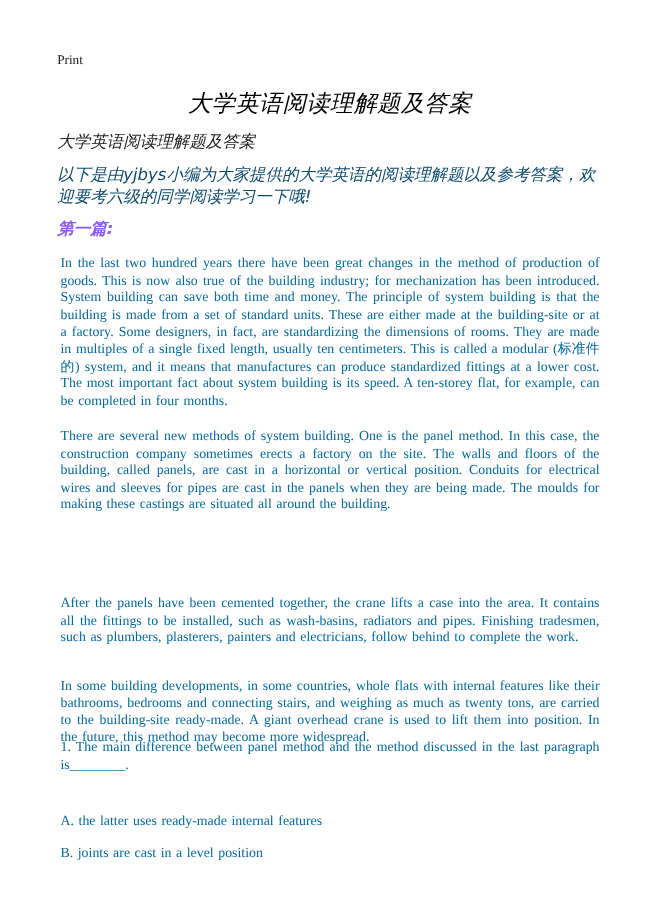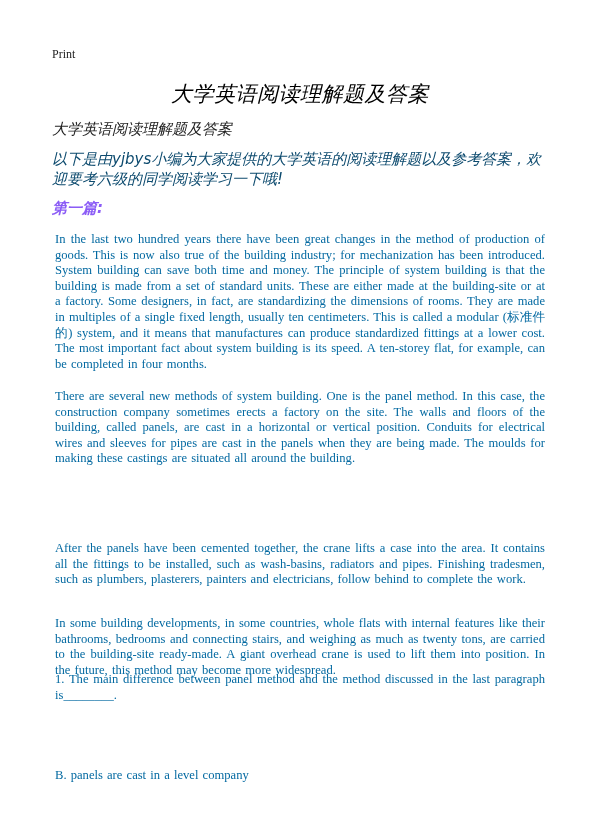--- a/index.html
+++ b/index.html
@@ -35,14 +35,15 @@
   <div class="intro cjk">以下是由yjbys小编为大家提供的大学英语的阅读理解题以及参考答案，欢迎要考六级的同学阅读学习一下哦!</div>
 
   <div class="section-heading cjk">第一篇:</div>
 
   <div class="body-text serif p1">In the last two hundred years there have been great changes in the method of production of goods. This is now also true of the building industry; for mechanization has been introduced. System building can save both time and money. The principle of system building is that the building is made from a set of standard units. These are either made at the building-site or at a factory. Some designers, in fact, are standardizing the dimensions of rooms. They are made in multiples of a single fixed length, usually ten centimeters. This is called a modular (标准件的) system, and it means that manufactures can produce standardized fittings at a lower cost. The most important fact about system building is its speed. A ten-storey flat, for example, can be completed in four months.</div>
   <div class="body-text serif p2">There are several new methods of system building. One is the panel method. In this case, the construction company sometimes erects a factory on the site. The walls and floors of the building, called panels, are cast in a horizontal or vertical position. Conduits for electrical wires and sleeves for pipes are cast in the panels when they are being made. The moulds for making these castings are situated all around the building.</div>
   <div class="body-text serif p5">In some building developments, in some countries, whole flats with internal features like their bathrooms, bedrooms and connecting stairs, and weighing as much as twenty tons, are carried to the building-site ready-made. A giant overhead crane is used to lift them into position. In the future, this method may become more widespread.</div>
   <div class="body-text serif p4">After the panels have been cemented together, the crane lifts a case into the area. It contains all the fittings to be installed, such as wash-basins, radiators and pipes. Finishing tradesmen, such as plumbers, plasterers, painters and electricians, follow behind to complete the work.</div>
 
   <div class="body-text serif q1">1. The main difference between panel method and the method discussed in the last paragraph is________.</div>
-  <div class="body-text serif optB">B. panels are cast in a level company</div>
+  <div class="body-text serif optA">A. the latter uses ready-made internal features</div>
+  <div class="body-text serif optB">B. joints are cast in a level position</div>
 </div>
 
 </body></html>

